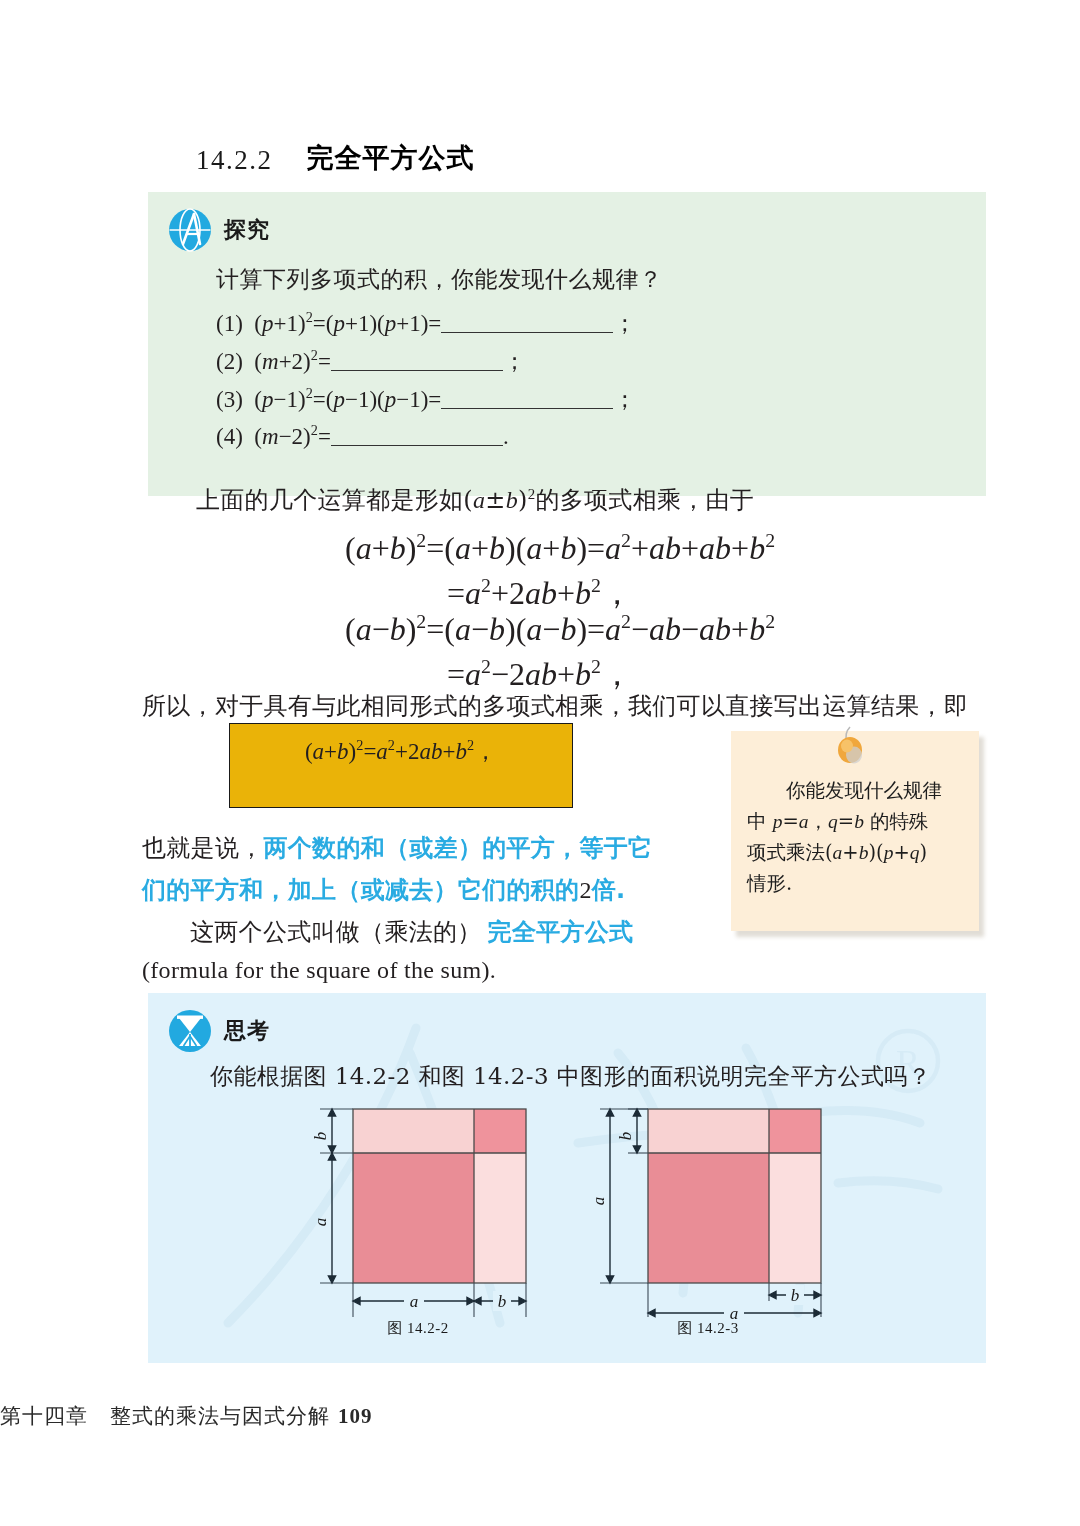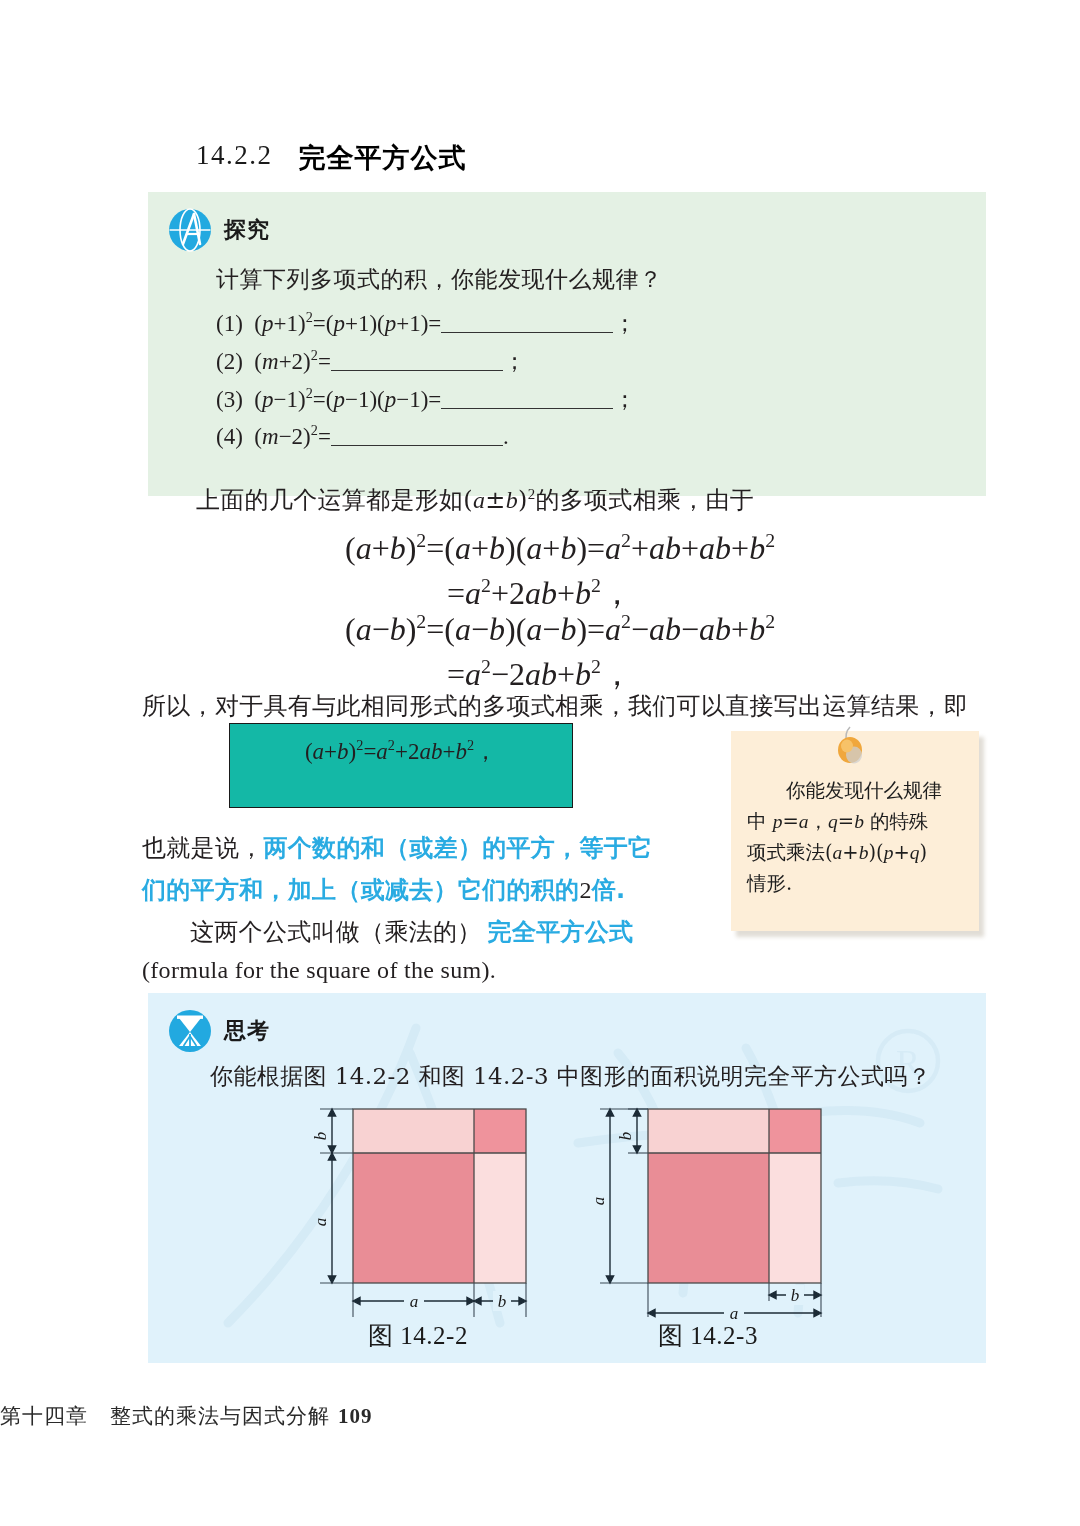--- a/index.html
+++ b/index.html
@@ -13,21 +13,21 @@
     position: relative;
     overflow: hidden;
   }
 
   .page { position: relative; width: 1080px; height: 1526px; }
 
   
   .sec-title {
     position: absolute;
     left: 196px; top: 140px;
-    display: flex; align-items: flex-start; gap: 26px;
+    display: flex; align-items: flex-end; gap: 34px;
     white-space: nowrap;
   }
   .sec-num {
     font-family: "Liberation Serif", serif;
     font-size: 27px; letter-spacing: 1.5px; color: #1a1a1a;
   }
   .sec-name {
     font-family: "DejaVu Sans", sans-serif;
     font-size: 27px; font-weight: bold; letter-spacing: 1px; color: #000;
   }
@@ -91,21 +91,21 @@
     font-size: 32px;
     font-family: "Liberation Serif", serif;
     white-space: nowrap;
   }
 
   
   .formula-box {
     position: absolute;
     left: 229px; top: 723px; width: 344px; height: 85px;
     border: 1.8px solid #1a1a1a;
-    background: #14b8a6;
+    background: #eab308;
   }
   .formula-box .eqline {
     position: absolute; left: 0; right: 0; text-align: center;
     font-family: "Liberation Serif", serif; font-size: 23px;
   }
 
   
   .blue { color: #29abe2; font-family: "DejaVu Sans", sans-serif; font-weight: bold; }
   .prose {
     position: absolute;
@@ -127,21 +127,21 @@
     font-family: "DejaVu Serif", serif;
     font-size: 19.5px; line-height: 31px; color: #1d1d1d;
   }
   .note-inner .l1 { text-indent: 2em; }
   .pin { position: absolute; left: 96px; top: -6px; width: 46px; height: 48px; }
 
   
   .fig-wrap { position: absolute; }
   .fig-cap {
     position: absolute; text-align: center; width: 220px;
-    font-family: "Liberation Serif", serif; font-size: 25px; color: #1a1a1a;
+    font-family: "Liberation Serif", serif; font-size: 15px; color: #1a1a1a;
     letter-spacing: .5px;
   }
 
   
   .watermark {
     position: absolute; left: 130px; top: 985px;
     width: 760px; height: 400px;
     opacity: .30; pointer-events: none;
   }
 

